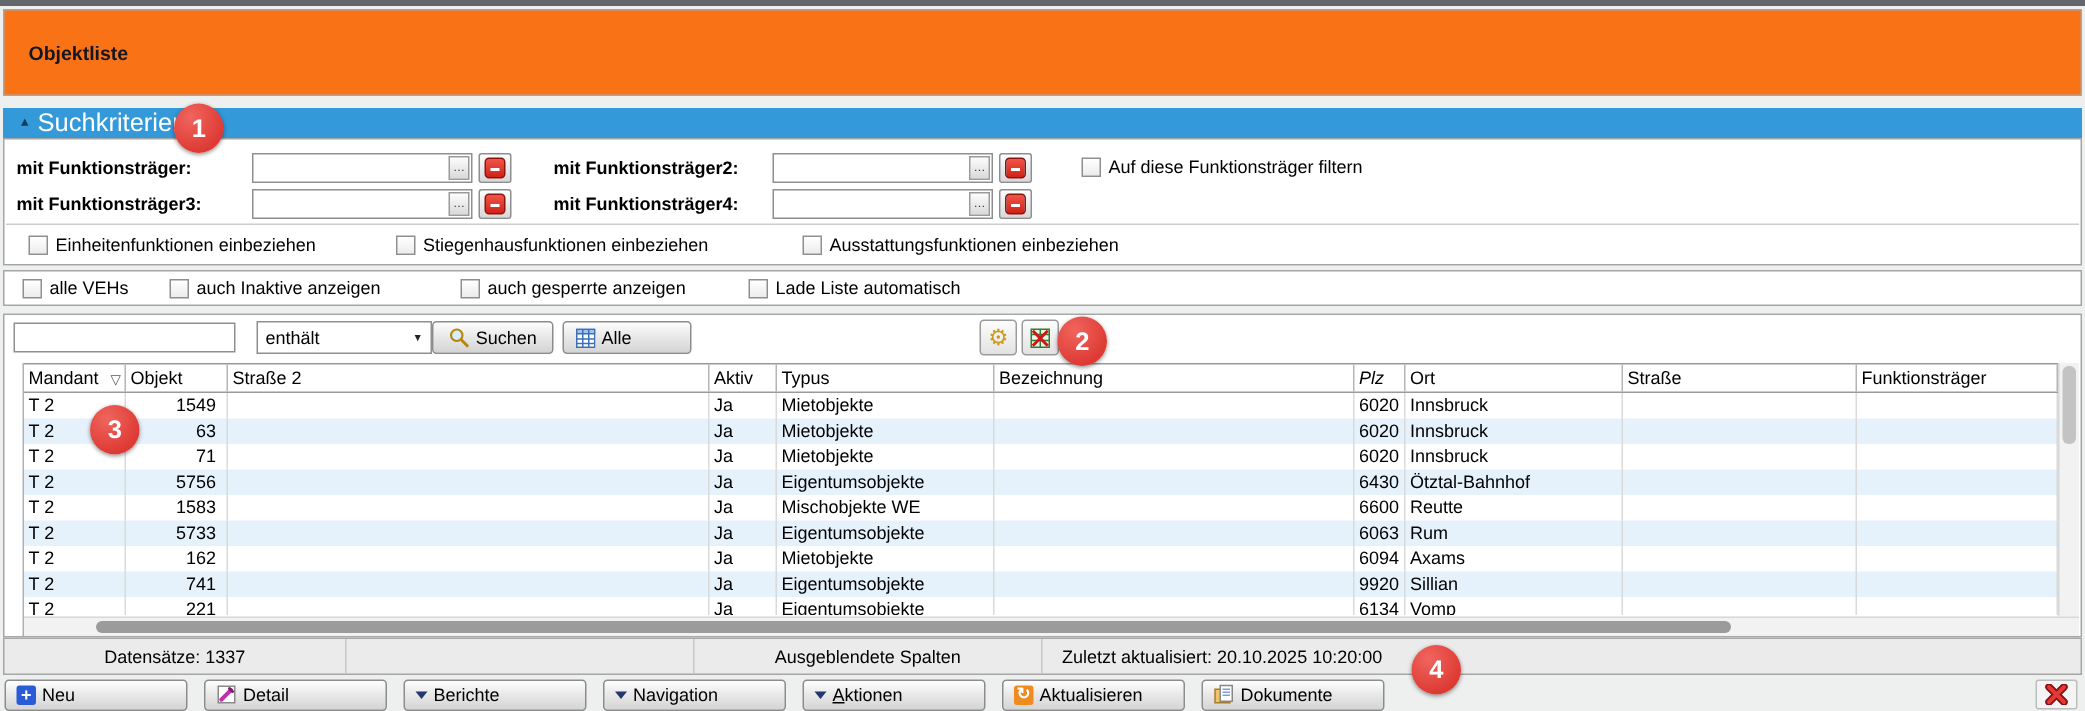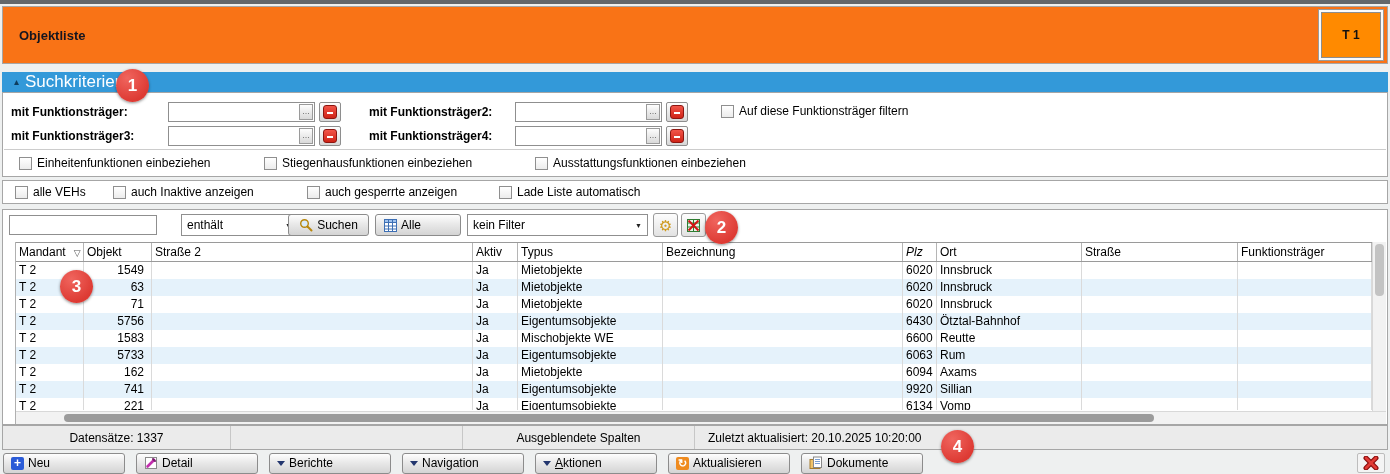--- a/index.html
+++ b/index.html
@@ -91,23 +91,20 @@
   #badge-3 { left:60px;  top:270px; }
   #badge-4 { left:941px; top:430px; }
 </style>
 </head>
 <body>
 
 <div id="top-edge"></div>
 
 <div id="header-panel">
   <div id="page-title">Objektliste</div>
-  <div id="tenant-outer">
-    <div id="tenant-btn">T 1</div>
-  </div>
 </div>
 
 <div id="suchkriterien-bar">
   <span class="tri">▴</span>
   <span class="cap">Suchkriterien</span>
 </div>
 
 <div id="search-panel">
 
   <div class="fld-label" style="left:8px; top:12px;">mit Funktionsträger:</div>
@@ -182,45 +179,41 @@
   </div>
   <div class="cb-wrap" style="left:496px; top:4px;">
     <span class="cb"></span>
     <span>Lade Liste automatisch</span>
   </div>
 </div>
 
 <div id="main-panel">
   <div id="filter-bar">
     <input id="quick-search" value="" style="">
-    <div class="combo" style="left:178px; width:117px;">
+    <div class="combo" style="left:168px; width:117px;">
       <span>enthält</span>
       <span class="arrow">▼</span>
     </div>
     <div class="btn" style="left:285px; width:81px;">
       <svg width="14" height="14" viewBox="0 0 14 14">
         <circle cx="5.5" cy="5.5" r="3.8" fill="#d9ecfb" stroke="#b8860b" stroke-width="1.4"></circle>
         <line x1="8.5" y1="8.5" x2="12.5" y2="12.5" stroke="#b8860b" stroke-width="2" stroke-linecap="round"></line>
       </svg>
       <span>Suchen</span>
     </div>
     <div class="btn" style="left:372px; width:86px; justify-content:flex-start; padding-left:8px;">
       <svg width="13" height="13" viewBox="0 0 13 13">
         <rect x="0.5" y="0.5" width="12" height="12" fill="#fff" stroke="#3d6fb4"></rect>
         <rect x="0.5" y="0.5" width="12" height="3" fill="#9fc2ee" stroke="#3d6fb4"></rect>
         <line x1="4.5" y1="0.5" x2="4.5" y2="12.5" stroke="#3d6fb4"></line>
         <line x1="8.5" y1="0.5" x2="8.5" y2="12.5" stroke="#3d6fb4"></line>
         <line x1="0.5" y1="7" x2="12.5" y2="7" stroke="#3d6fb4"></line>
         <line x1="0.5" y1="10" x2="12.5" y2="10" stroke="#3d6fb4"></line>
       </svg>
       <span>Alle</span>
-    </div>
-    <div class="combo" style="left:464px; width:181px;">
-      <span>kein Filter</span>
-      <span class="arrow">▼</span>
     </div>
     <div class="icon-btn" style="left:650px;">
       <span class="gear-glyph">⚙</span>
     </div>
     <div class="icon-btn" style="left:678px;">
       <svg width="15" height="15" viewBox="0 0 15 15">
         <rect x="1.5" y="1.5" width="12" height="12" fill="#eaf6ea" stroke="#2e7d32"></rect>
         <line x1="1.5" y1="5" x2="13.5" y2="5" stroke="#2e7d32"></line>
         <line x1="1.5" y1="9" x2="13.5" y2="9" stroke="#2e7d32"></line>
         <line x1="7.5" y1="1.5" x2="7.5" y2="13.5" stroke="#2e7d32"></line>

